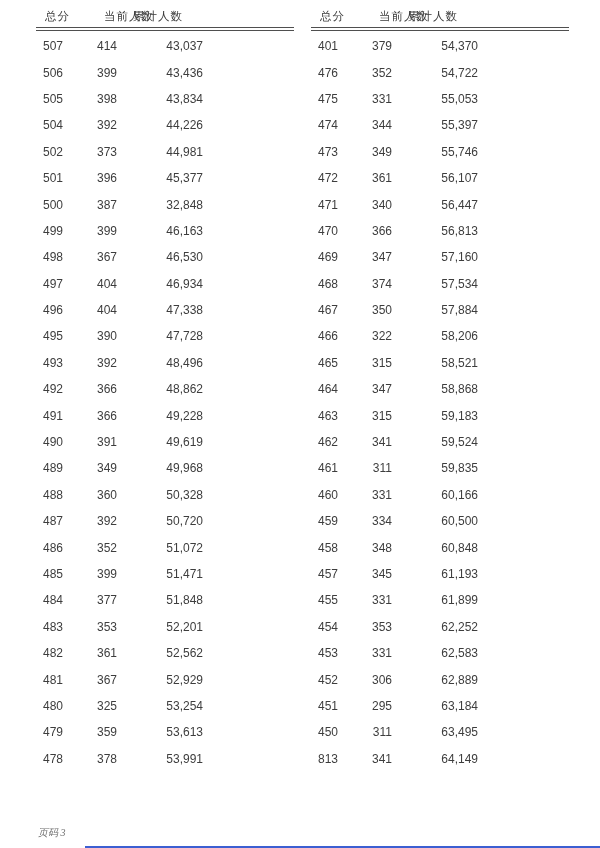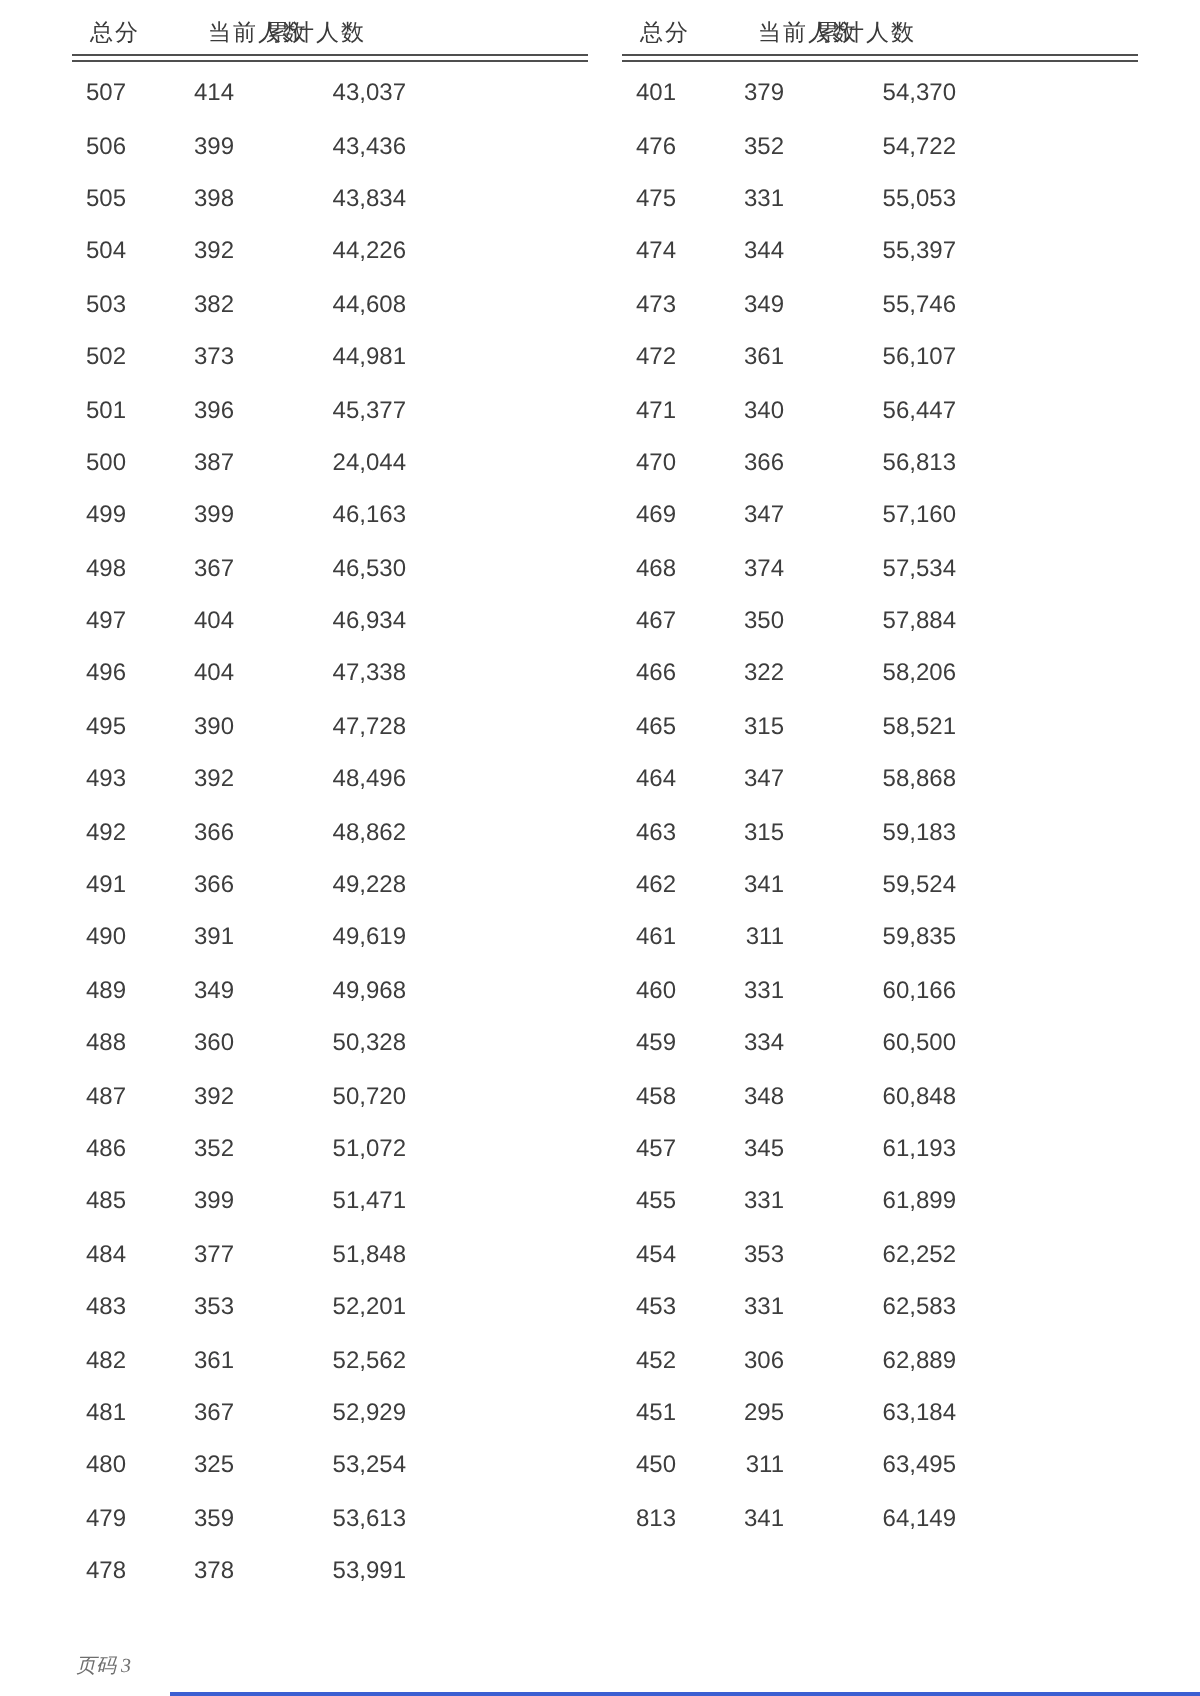--- a/index.html
+++ b/index.html
@@ -58,38 +58,33 @@
         <span class="c score">505</span>
         <span class="c cur">398</span>
         <span class="c cum">43,834</span>
       </div>
       <div class="trow">
         <span class="c score">504</span>
         <span class="c cur">392</span>
         <span class="c cum">44,226</span>
       </div>
       <div class="trow">
-        <span class="c score">503</span>
-        <span class="c cur">382</span>
-        <span class="c cum">44,608</span>
-      </div>
-      <div class="trow">
         <span class="c score">502</span>
         <span class="c cur">373</span>
         <span class="c cum">44,981</span>
       </div>
       <div class="trow">
         <span class="c score">501</span>
         <span class="c cur">396</span>
         <span class="c cum">45,377</span>
       </div>
       <div class="trow">
         <span class="c score">500</span>
         <span class="c cur">387</span>
-        <span class="c cum">24,044</span>
+        <span class="c cum">32,848</span>
       </div>
       <div class="trow">
         <span class="c score">499</span>
         <span class="c cur">399</span>
         <span class="c cum">46,163</span>
       </div>
       <div class="trow">
         <span class="c score">498</span>
         <span class="c cur">367</span>
         <span class="c cum">46,530</span>

